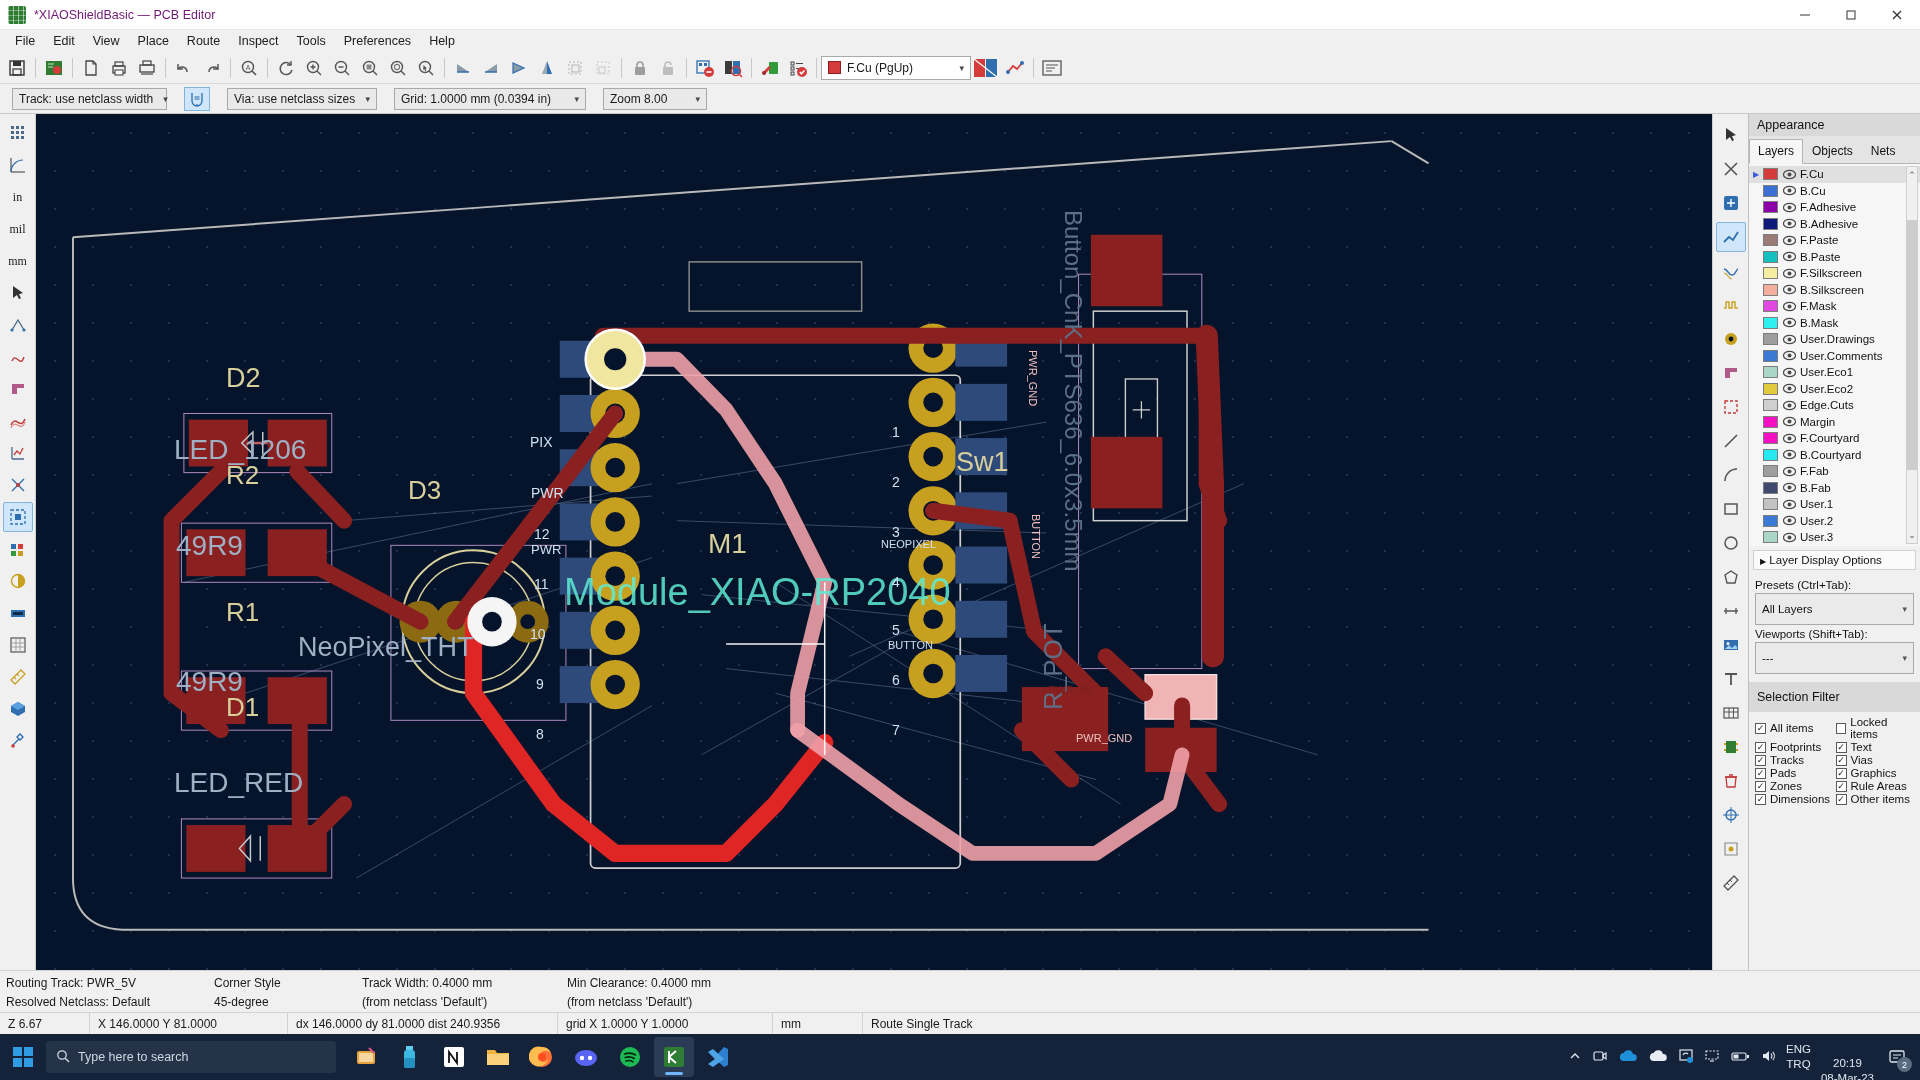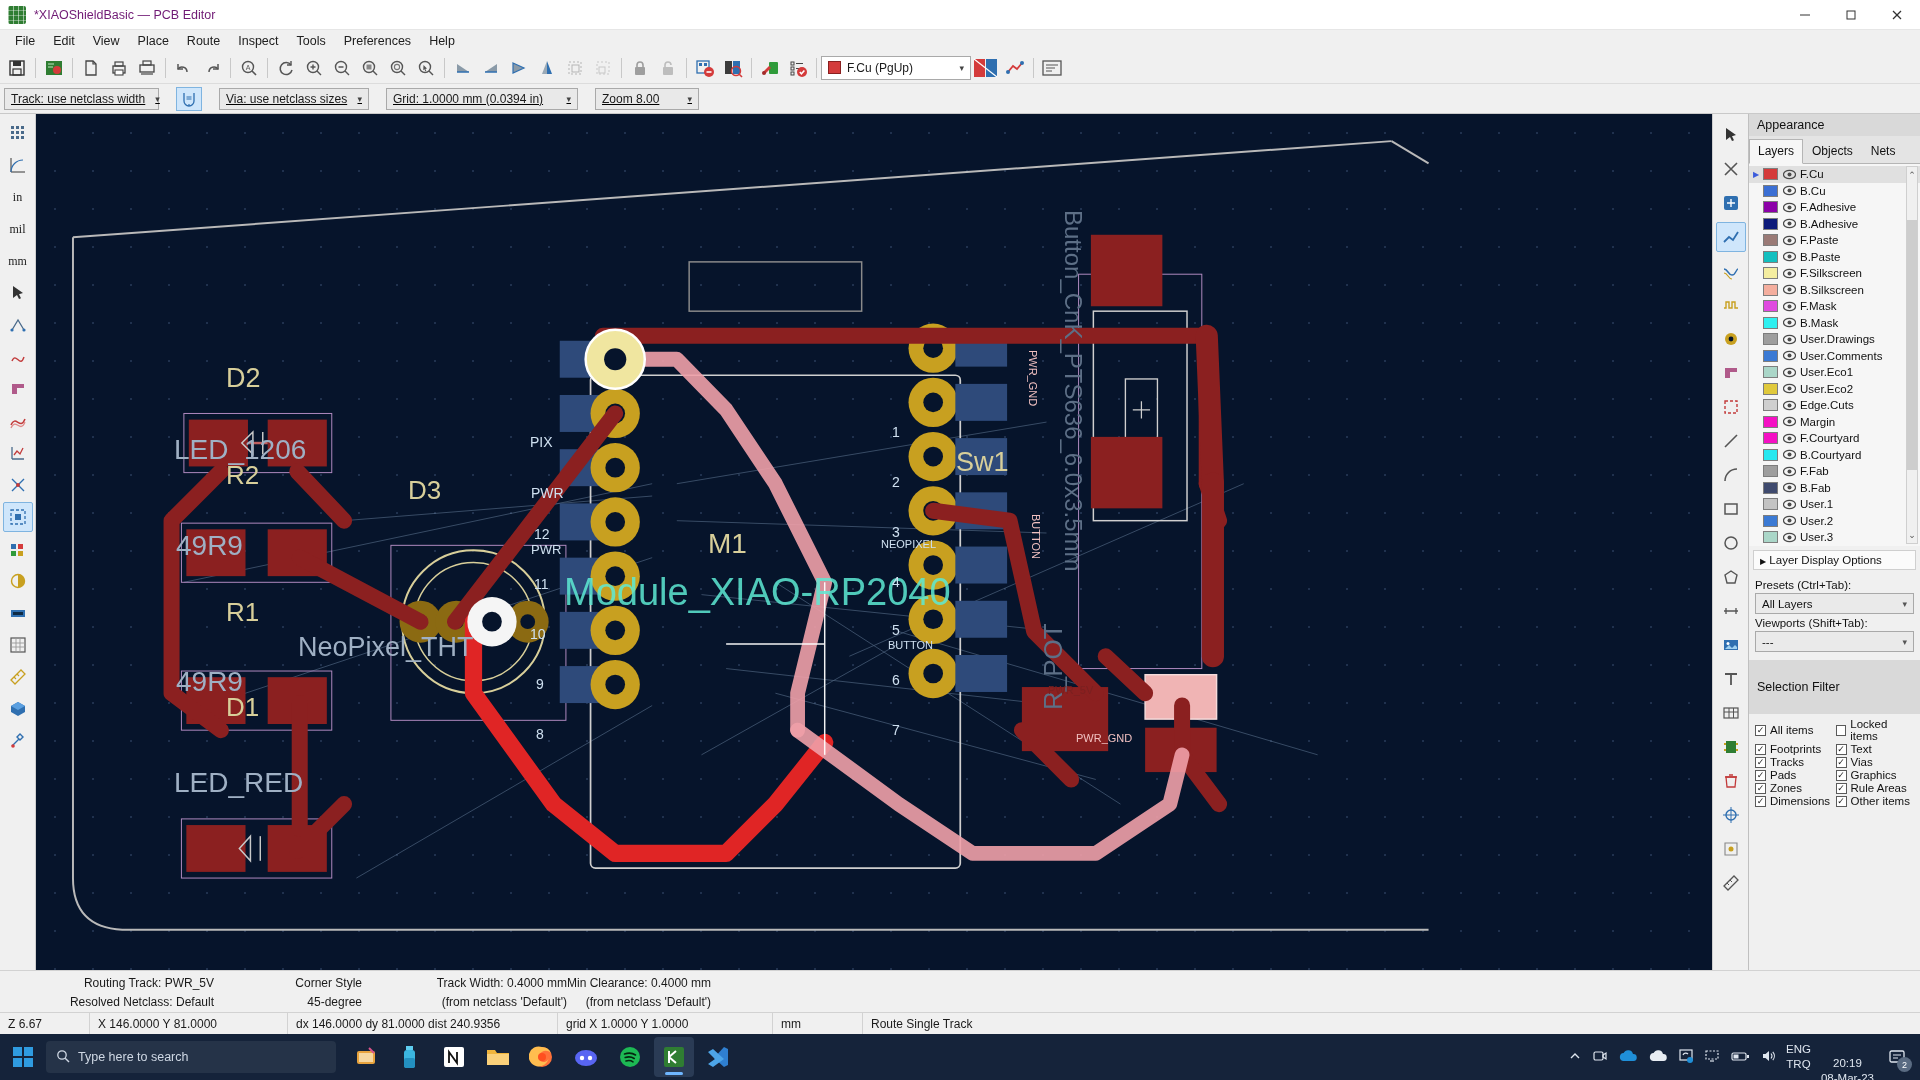--- a/index.html
+++ b/index.html
@@ -36,22 +36,22 @@
   
   .toolbar-top {
     height: 32px; background: #f0f0f0; display: flex; align-items: center; padding: 0 3px;
     border-bottom: 1px solid #dcdcdc; flex: 0 0 32px;
   }
   .tool { width: 28px; height: 28px; display: flex; align-items: center; justify-content: center; position: relative; }
   .tool svg { display: block; }
   .sep { width: 1px; height: 20px; background: #c8c8c8; margin: 0 4px; }
 
   .toolbar-opts {
-    height: 30px; background: #f0f0f0; display: flex; align-items: center; padding: 0 4px; gap: 17px;
-    border-bottom: 1px solid #c9c9c9; flex: 0 0 30px; text-decoration: underline;
+    height: 30px; background: #f0f0f0; display: flex; align-items: center; padding: 0 12px; gap: 17px;
+    border-bottom: 1px solid #c9c9c9; flex: 0 0 30px;
   }
   .combo {
     height: 22px; background: #e9e9e9; border: 1px solid #a9a9a9; display: flex; align-items: center;
     padding: 0 6px; font-size: 12px; color: #1a1a1a; position: relative; white-space: nowrap;
   }
   .combo .arrow { margin-left: auto; padding-left: 10px; font-size: 9px; color: #444; }
   .combo.w1 { width: 155px; }
   .combo.w2 { width: 150px; }
   .combo.w3 { width: 192px; }
   .combo.w4 { width: 104px; }
@@ -95,32 +95,32 @@
   .l-tri { width: 10px; font-size: 8px; color: #3b5bdb; }
   .swatch { width: 15px; height: 12px; border: 1px solid #7d7d7d; margin-right: 4px; }
   .eye { width: 14px; height: 12px; margin-right: 4px; display: flex; align-items: center; justify-content: center; }
   .scroll-track { position: absolute; right: 2px; top: 2px; width: 12px; bottom: 2px; background: #f0f0f0; border: 1px solid #cfcfcf; }
   .scroll-thumb { position: absolute; right: 3px; top: 56px; width: 10px; height: 250px; background: #cdcdcd; }
   .scroll-cap { position: absolute; right: 3px; width: 10px; height: 14px; display:flex; align-items:center; justify-content:center; font-size: 9px; color: #555;}
   .ldo { background: #fbfbfb; border: 1px solid #cfcfcf; margin: 4px; padding: 3px 6px; font-size: 11.5px; color: #111; }
   .ap-field { padding: 2px 6px; }
   .ap-label { font-size: 11.5px; color: #111; margin-top: 3px; margin-bottom: 2px; }
   .ap-combo { height: 21px; background: #eaeaea; border: 1px solid #a9a9a9; display: flex; align-items: center;
-              padding: 4px 6px; font-size: 11.5px; color: #111; }
+              padding: 15px 6px; font-size: 11.5px; color: #111; }
   .ap-combo .arrow { margin-left: auto; font-size: 9px; color: #555; }
-  .sf-title { background: #d9d9d9; font-size: 12.5px; padding: 20px 8px; color: #111; margin-top: 6px; }
+  .sf-title { background: #d9d9d9; font-size: 12.5px; padding: 8px 8px; color: #111; margin-top: 6px; }
   .sf-grid { display: grid; grid-template-columns: 1fr 1fr; padding: 4px 4px 4px 6px; row-gap: 1px; }
   .sf-item { display: flex; align-items: center; font-size: 11.5px; color: #111; }
   .cbx { width: 11px; height: 11px; border: 1px solid #5a5a5a; background: #fff; margin-right: 4px;
          display: flex; align-items: center; justify-content: center; color: #222; font-size: 9px; line-height: 1; }
 
   
   .status-info { height: 42px; background: #f0f0f0; display: flex; font-size: 12px; color: #1a1a1a;
                  padding: 3px 6px 0 6px; border-top: 1px solid #d2d2d2; flex: 0 0 42px; }
-  .si-col { display: flex; flex-direction: column; line-height: 19px; align-items: flex-end; }
+  .si-col { display: flex; flex-direction: column; line-height: 19px; }
   .status-bar { height: 22px; background: #f0f0f0; display: flex; align-items: center; font-size: 12px;
                 color: #1a1a1a; border-top: 1px solid #d2d2d2; flex: 0 0 22px; }
   .sb-cell { padding: 0 8px; height: 22px; display: flex; align-items: center; border-right: 1px solid #d2d2d2; white-space: nowrap; }
 
   
   .taskbar { height: 46px; background: #15233a; display: flex; align-items: center; flex: 0 0 46px; }
   .tb-start { width: 46px; height: 46px; display: flex; align-items: center; justify-content: center; }
   .win-logo { width: 20px; height: 20px; display: grid; grid-template-columns: 9px 9px; grid-template-rows: 9px 9px; gap: 2px; }
   .win-logo i { background: #2f9be0; display: block; }
   .tb-search { width: 290px; height: 32px; background: #253348; border-radius: 4px; display: flex; align-items: center;

